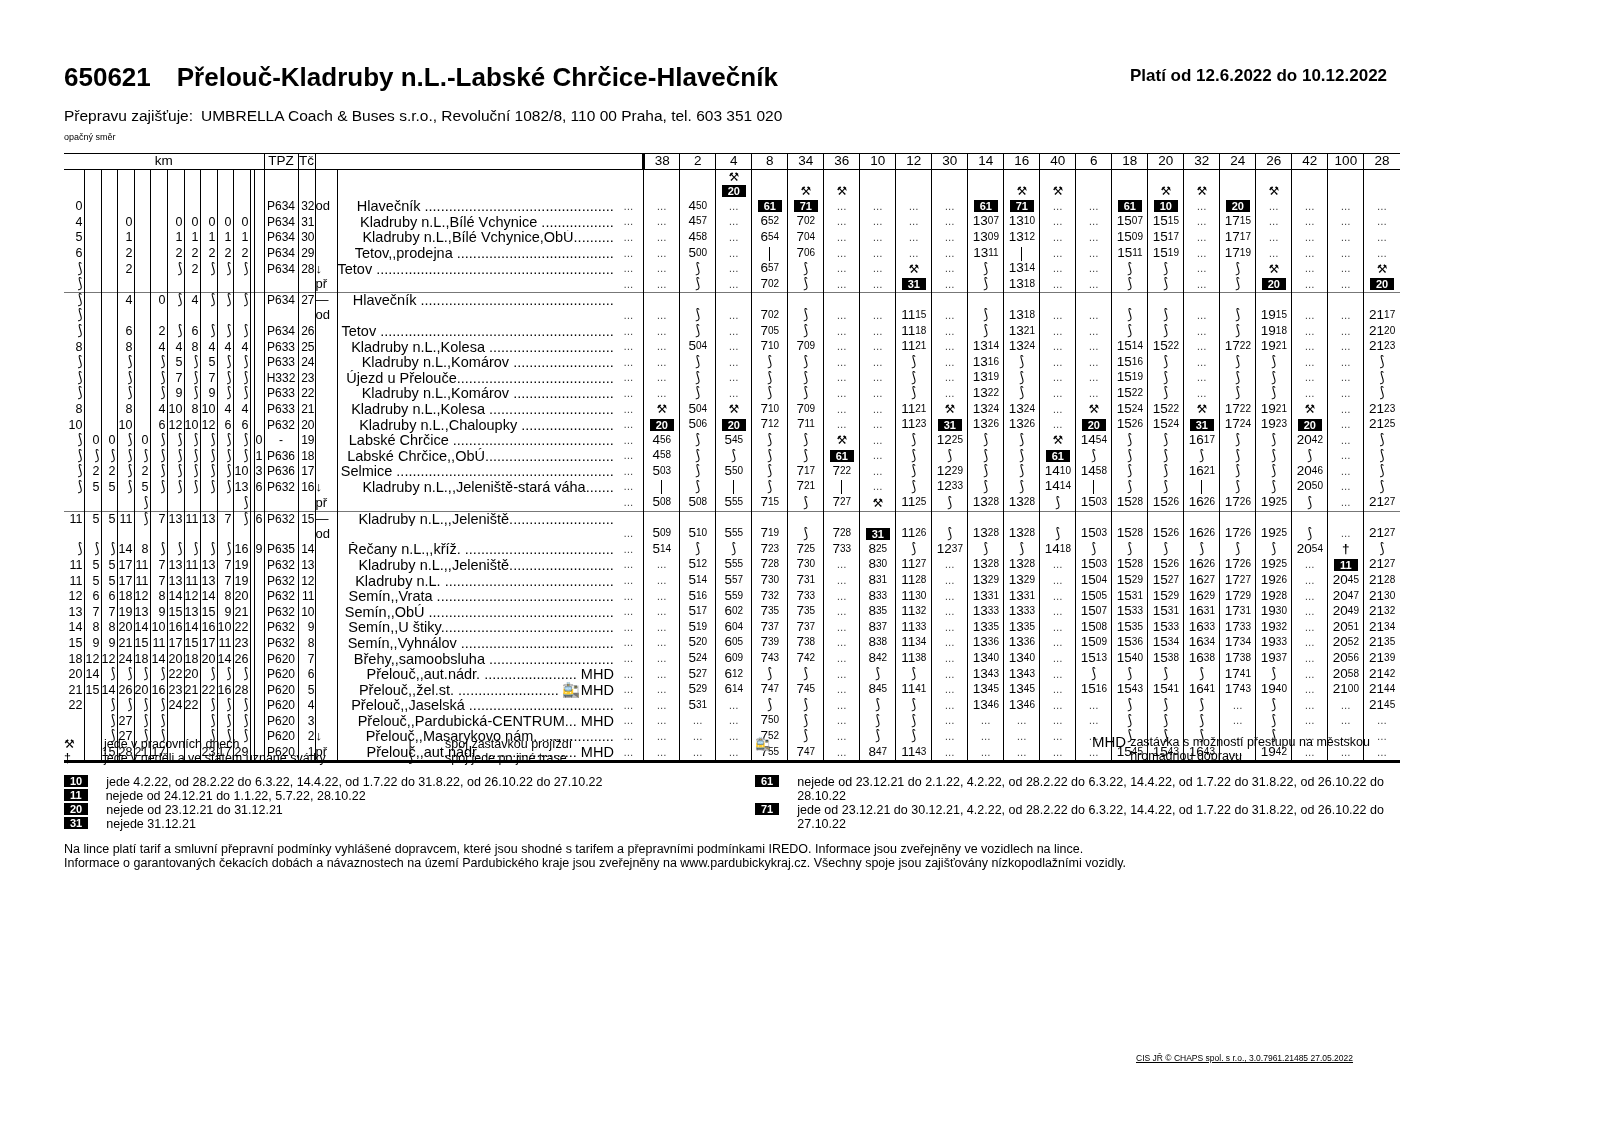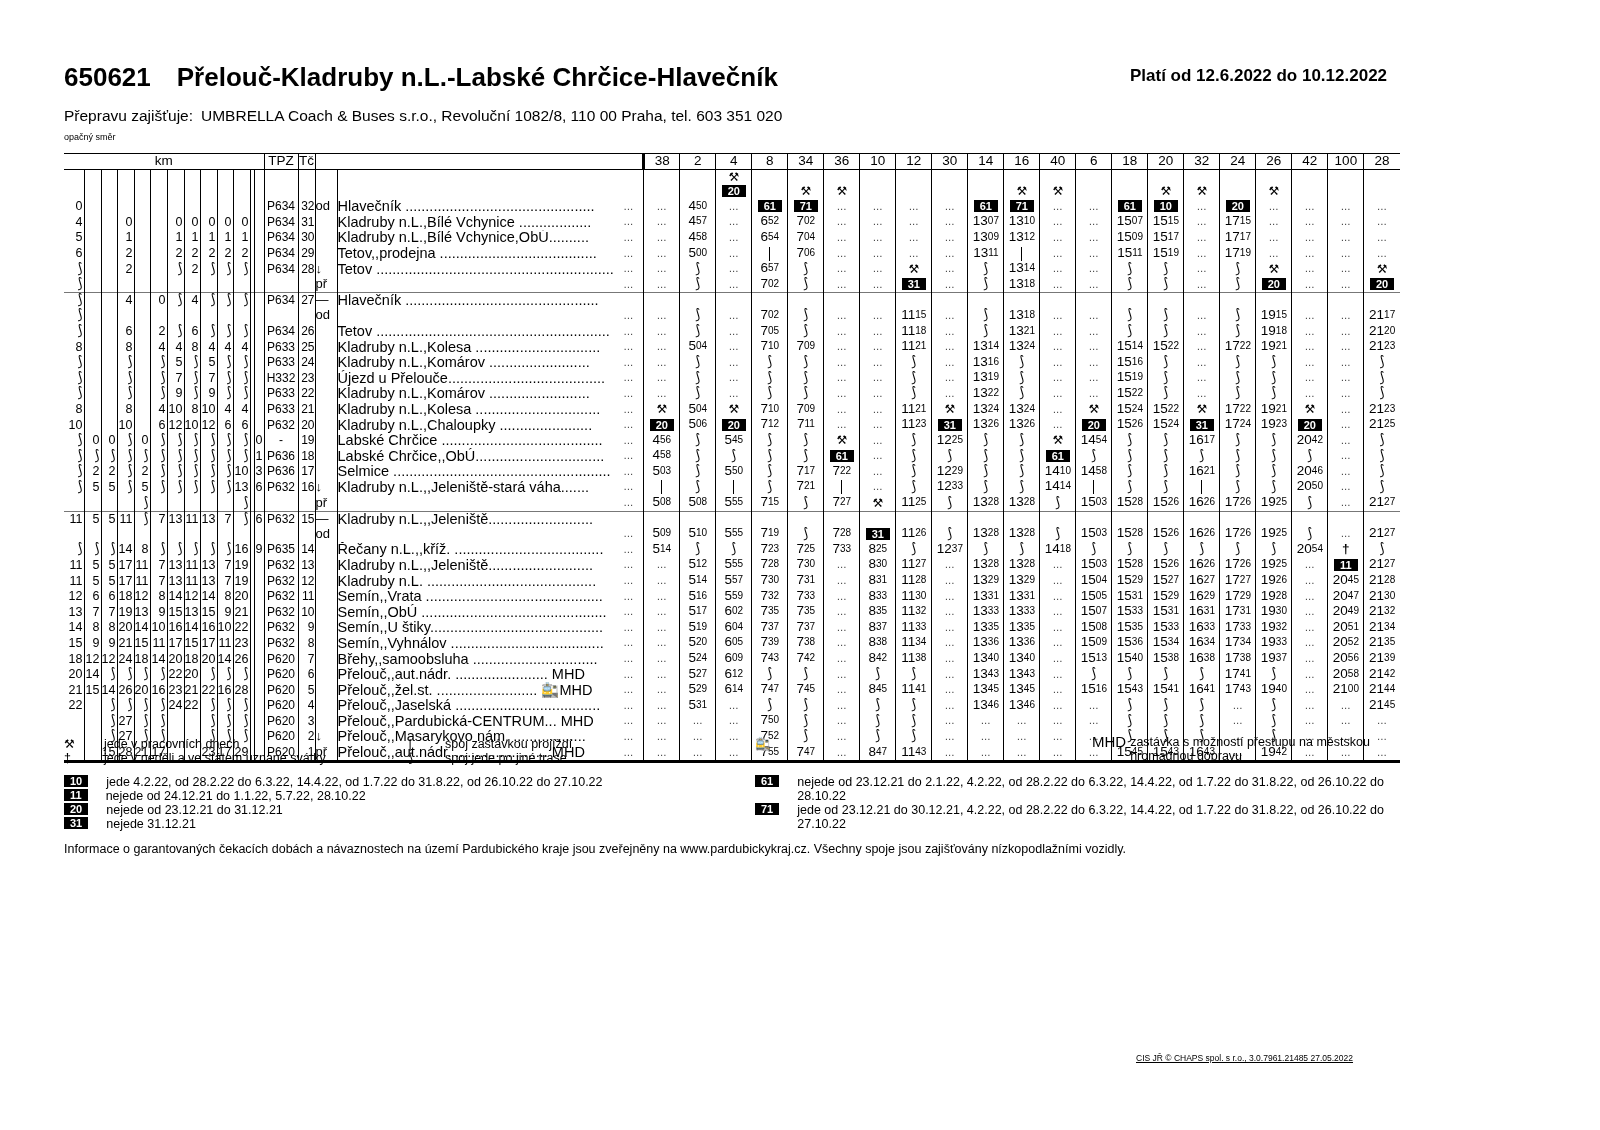--- a/index.html
+++ b/index.html
@@ -12,21 +12,21 @@
   .opposite{position:absolute;left:64px;top:132px;font-size:9px;}
   
   .tt{position:absolute;left:64px;top:153px;border-collapse:collapse;font-size:13.5px;line-height:14.6px;table-layout:fixed;}
   .tt td,.tt th{padding:0;white-space:nowrap;overflow:hidden;}
   .tt th{font-weight:normal;border-bottom:1.5px solid #000;height:14px;text-align:center;}
   .tt thead th{border-top:1.5px solid #000;}
   .km{text-align:right;border-right:1px solid #000;padding-right:1px !important;font-size:12.5px;}
   .tpz{font-size:12px;text-align:center;}
   .tc{text-align:right;border-right:1px solid #000;border-left:1px solid #000;font-size:12px;}
   .odpr{font-size:13px;text-align:left;border-right:1px solid #000;margin-left:34px;}
-  .name{text-align:left;font-size:14.5px;}
+  .name{text-align:right;font-size:14.5px;}
   .mid{border-right:3px solid #000;}
   .trip{text-align:center;border-right:1px solid #000;font-size:13.5px;}
   .trip.last{border-right:none;}
   .tm sup{font-size:10px;vertical-align:baseline;position:relative;top:-1px;}
   .dots{color:#333;font-size:10px;letter-spacing:0.5px;}
   .squig{display:inline-block;font-size:13px;transform:scaleY(1.1);}
   .vline{display:inline-block;width:1px;height:14px;background:#000;vertical-align:middle;}
   .hammer{font-size:12px;}
   .badge{display:inline-block;background:#000;color:#fff;font-weight:bold;font-size:11px;line-height:12px;padding:0 6px;}
   .sep td{border-top:1.5px solid #777;}
@@ -1720,16 +1720,17 @@
       <span class="badge" style="margin-right: 18px; flex: 0 0 auto; align-self: flex-start;">61</span>
       <span>nejede od 23.12.21 do 2.1.22, 4.2.22, od 28.2.22 do 6.3.22, 14.4.22, od 1.7.22 do 31.8.22, od 26.10.22 do 28.10.22</span>
     </div>
     <div style="display: flex;">
       <span class="badge" style="margin-right: 18px; flex: 0 0 auto; align-self: flex-start;">71</span>
       <span>jede od 23.12.21 do 30.12.21, 4.2.22, od 28.2.22 do 6.3.22, 14.4.22, od 1.7.22 do 31.8.22, od 26.10.22 do 27.10.22</span>
     </div>
   </div>
 
 <div class="notes">
+  <div>Na lince platí tarif a smluvní přepravní podmínky vyhlášené dopravcem, které jsou shodné s tarifem a přepravními podmínkami IREDO. Informace jsou zveřejněny ve vozidlech na lince.</div>
   <div>Informace o garantovaných čekacích dobách a návaznostech na území Pardubického kraje jsou zveřejněny na www.pardubickykraj.cz. Všechny spoje jsou zajišťovány nízkopodlažními vozidly.</div>
 </div>
 
 <div class="footer">CIS JŘ © CHAPS spol. s r.o., 3.0.7961.21485 27.05.2022</div>
 
 </body></html>

